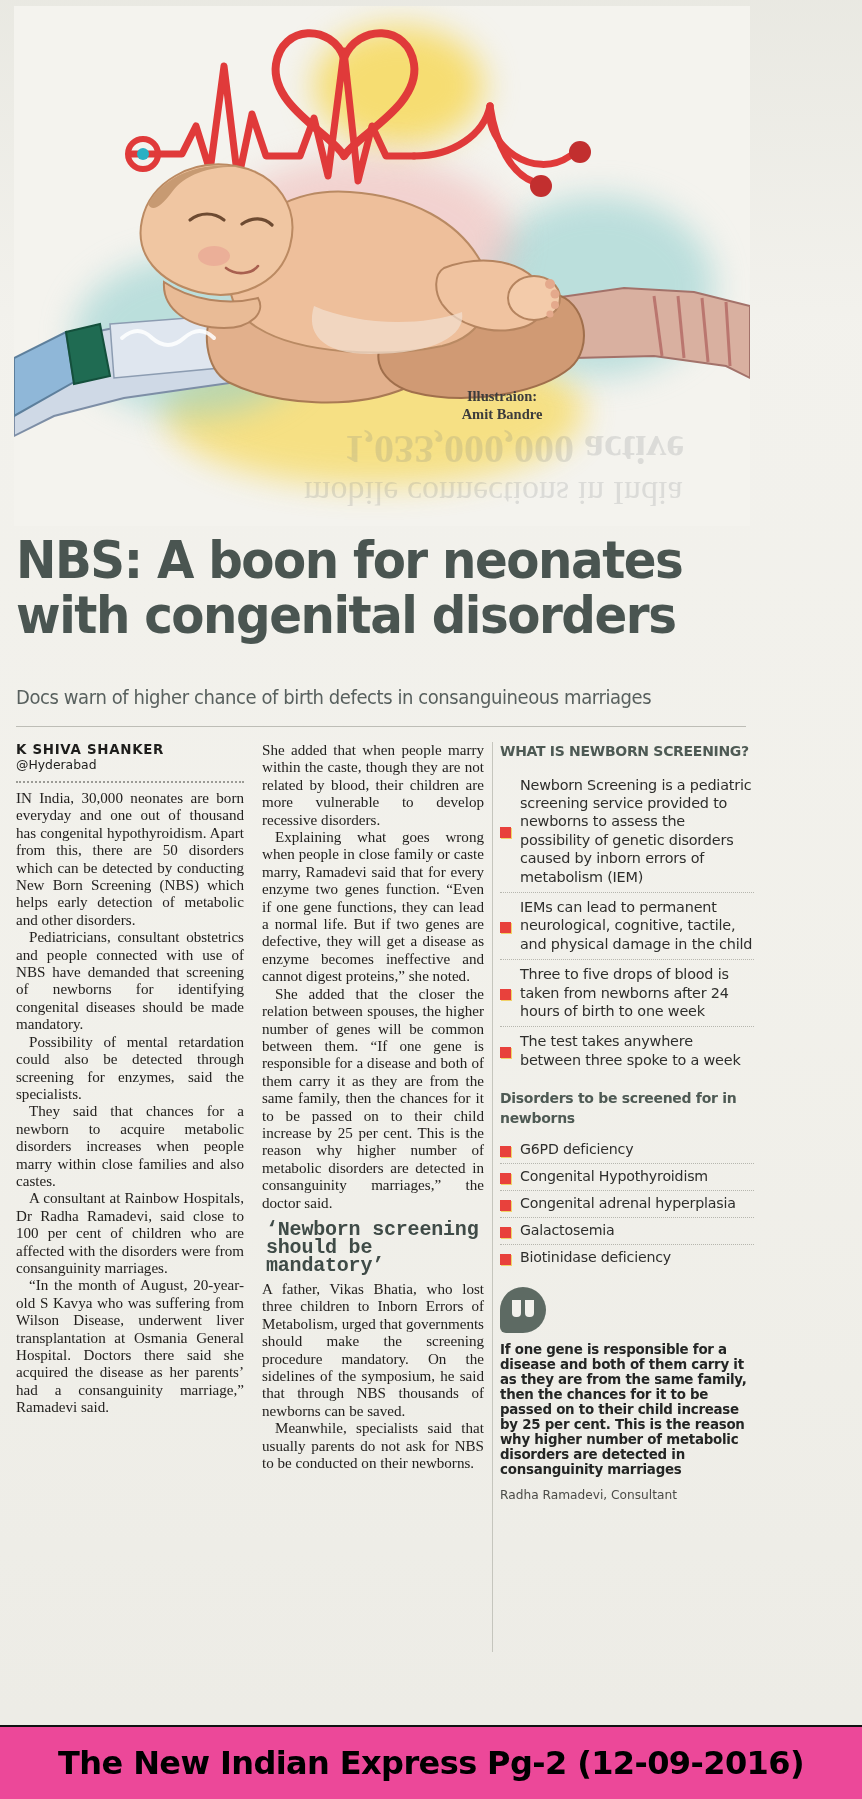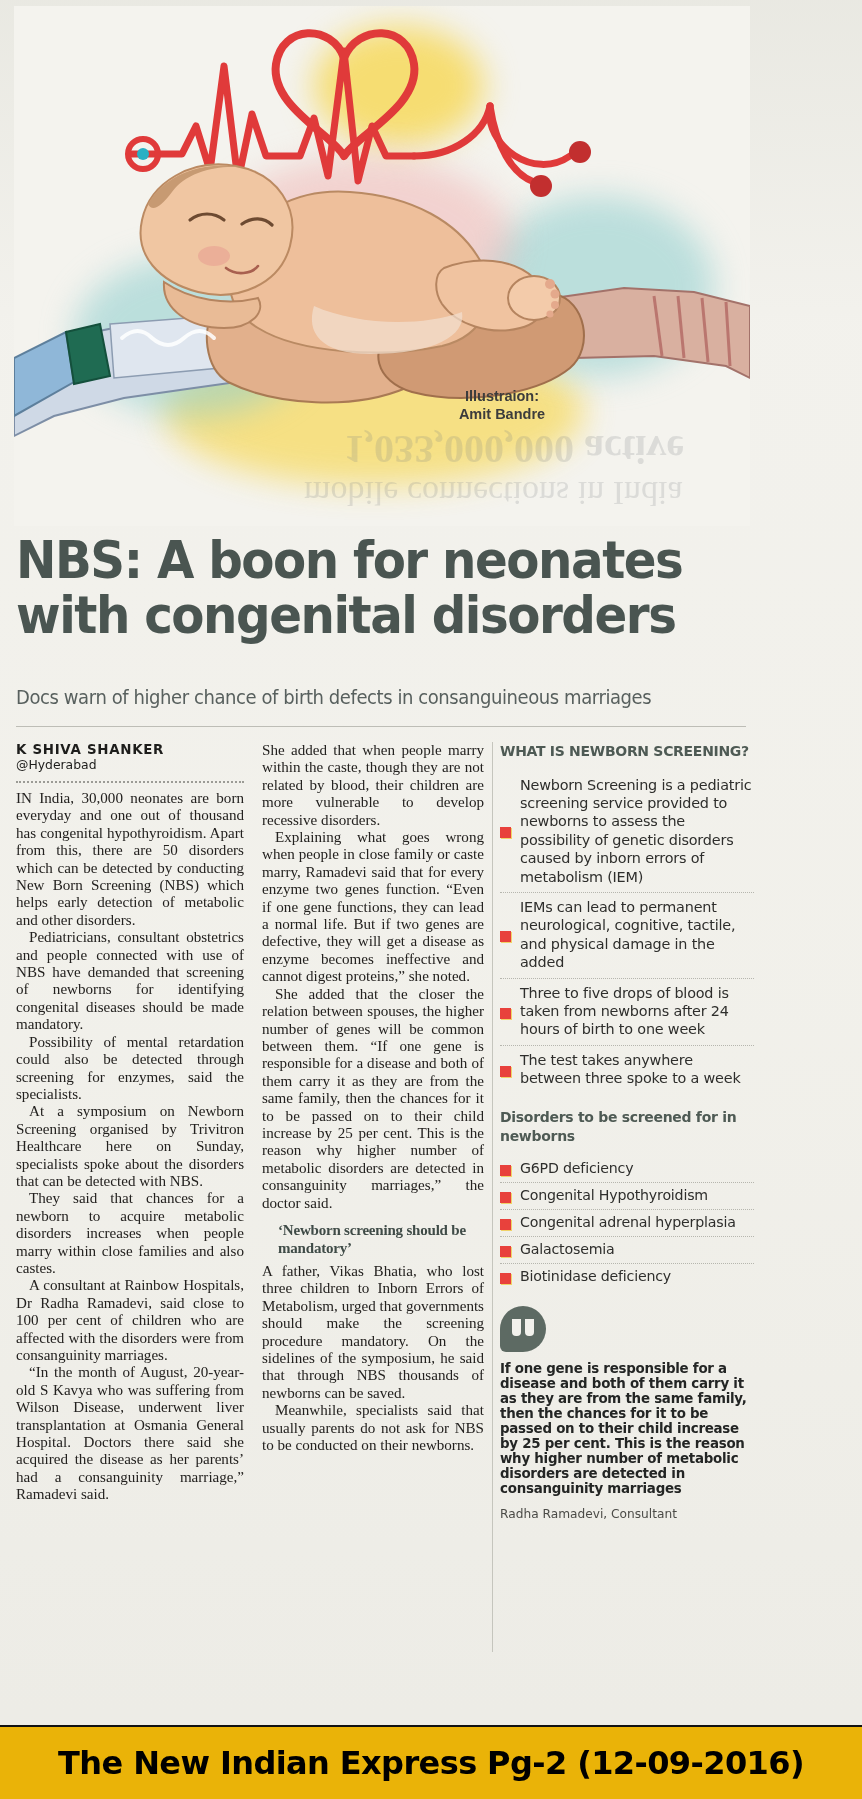--- a/index.html
+++ b/index.html
@@ -49,21 +49,21 @@
 
   
   #ecg { position: absolute; left: 0; top: 0; width: 736px; height: 520px; }
 
   
   #baby-svg { position: absolute; left: 0; top: 0; width: 736px; height: 520px; }
 
   #illo-credit {
     position: absolute; left: 408px; top: 381px;
     width: 160px;
-    font-family: Liberation Sans, sans-serif;
+    font-family: Liberation Serif, serif;
     font-size: 14.5px; line-height: 18px;
     color: #3c3c3c; font-weight: 600;
     text-align: center;
   }
 
   
   #headline {
     position: absolute; left: 16px; top: 533px;
     width: 740px;
     font-family: "DejaVu Sans", sans-serif;
@@ -121,26 +121,26 @@
   .col p {
     font-size: 15.1px;
     line-height: 17.4px;
     text-align: justify;
     text-indent: 13px;
     hyphens: auto;
     -webkit-hyphens: auto;
   }
   .col p.first { text-indent: 0; }
   .col .subhead {
-    font-family: Liberation Serif, serif;
+    font-family: Liberation Mono, monospace;
     font-weight: 700;
-    font-size: 15px;
+    font-size: 20px;
     line-height: 18px;
     color: #3f4b47;
-    margin: 9px 0 6px 16px;
+    margin: 9px 0 6px 4px;
     letter-spacing: -.2px;
   }
 
   
   #sidebar {
     position: absolute; left: 500px; top: 742px;
     width: 254px;
   }
   #sb-divider {
     position: absolute; left: 492px; top: 742px;
@@ -211,21 +211,21 @@
     font-family: "DejaVu Sans", sans-serif;
     font-size: 12.2px;
     color: #4b4b47;
     margin-top: 11px;
   }
 
   
   #caption-bar {
     position: absolute; left: 0; bottom: 0;
     width: 862px; height: 74px;
-    background: #eab308;
+    background: #ec4899;
     border-top: 2px solid #111;
     display: flex; align-items: center; justify-content: center;
   }
   #caption-text {
     font-family: "DejaVu Sans", sans-serif;
     font-weight: 900;
     font-size: 32px;
     letter-spacing: -.6px;
     color: #000;
   }
@@ -331,21 +331,20 @@
 
   <div class="col" id="col1">
     <div class="byline">
       <span>K SHIVA SHANKER</span>
       <span class="loc">@Hyderabad</span>
     </div>
     <div class="byline-rule"></div>
     <p class="first">IN India, 30,000 neonates are born everyday and one out of thousand has congenital hypothyroidism. Apart from this, there are 50 disorders which can be detected by conducting New Born Screening (NBS) which helps early detection of metabolic and other disorders.</p>
     <p>Pediatricians, consultant obstetrics and people connected with use of NBS have demanded that screening of newborns for identifying congenital diseases should be made mandatory.</p>
     <p>Possibility of mental retardation could also be detected through screening for enzymes, said the specialists.</p>
-    <p>At a symposium on Newborn Screening organised by Trivitron Healthcare here on Sunday, specialists spoke about the disorders that can be detected with NBS.</p>
     <p>They said that chances for a newborn to acquire metabolic disorders increases when people marry within close families and also castes.</p>
     <p>A consultant at Rainbow Hospitals, Dr Radha Ramadevi, said close to 100 per cent of children who are affected with the disorders were from consanguinity marriages.</p>
     <p>“In the month of August, 20-year-old S Kavya who was suffering from Wilson Disease, underwent liver transplantation at Osmania General Hospital. Doctors there said she acquired the disease as her parents’ had a consanguinity marriage,” Ramadevi said.</p>
   </div>
 
   <div class="col" id="col2">
     <p class="first">She added that when people marry within the caste, though they are not related by blood, their children are more vulnerable to develop recessive disorders.</p>
     <p>Explaining what goes wrong when people in close family or caste marry, Ramadevi said that for every enzyme two genes function. “Even if one gene functions, they can lead a normal life. But if two genes are defective, they will get a disease as enzyme becomes ineffective and cannot digest proteins,” she noted.</p>
     <p>She added that the closer the relation between spouses, the higher number of genes will be common between them. “If one gene is responsible for a disease and both of them carry it as they are from the same family, then the chances for it to be passed on to their child increase by 25 per cent. This is the reason why higher number of metabolic disorders are detected in consanguinity marriages,” the doctor said.</p>
     <div class="subhead">‘Newborn screening should be mandatory’</div>
@@ -357,21 +356,21 @@
   <div id="sidebar">
 
     <div class="sb-title">WHAT IS NEWBORN SCREENING?</div>
 
     <div class="sb-item">
       <span class="bullet"></span>
       <span class="txt">Newborn Screening is a pediatric screening service provided to newborns to assess the possibility of genetic disorders caused by inborn errors of metabolism (IEM)</span>
     </div>
     <div class="sb-item">
       <span class="bullet"></span>
-      <span class="txt">IEMs can lead to permanent neurological, cognitive, tactile, and physical damage in the added</span>
+      <span class="txt">IEMs can lead to permanent neurological, cognitive, tactile, and physical damage in the child</span>
     </div>
     <div class="sb-item">
       <span class="bullet"></span>
       <span class="txt">Three to five drops of blood is taken from newborns after 24 hours of birth to one week</span>
     </div>
     <div class="sb-item">
       <span class="bullet"></span>
       <span class="txt">The test takes anywhere between three spoke to a week</span>
     </div>
 

